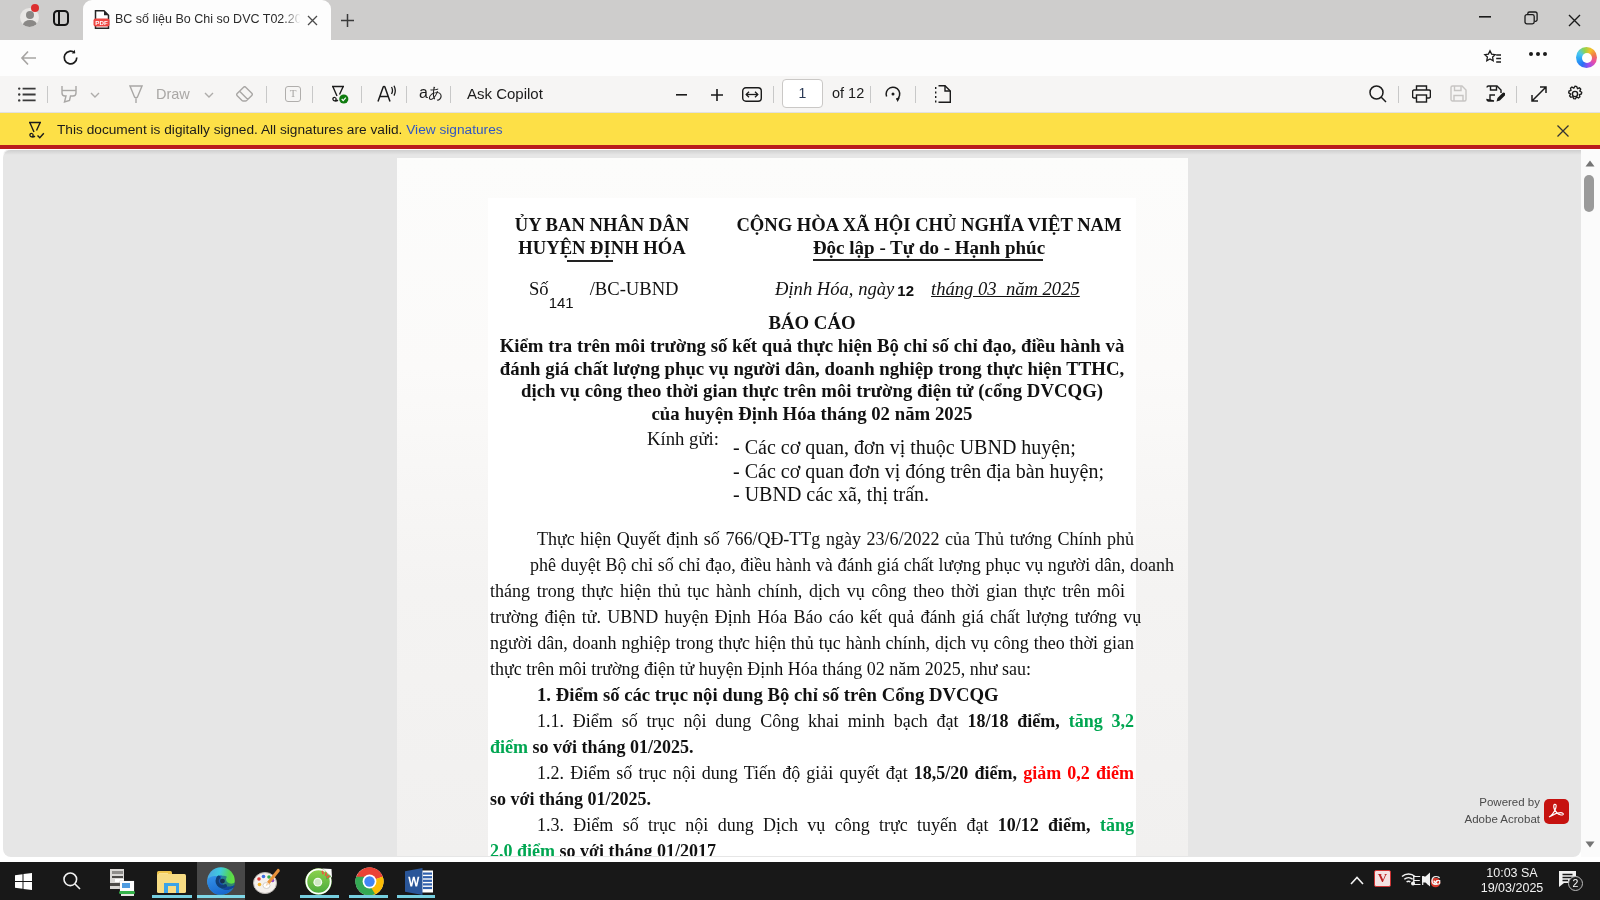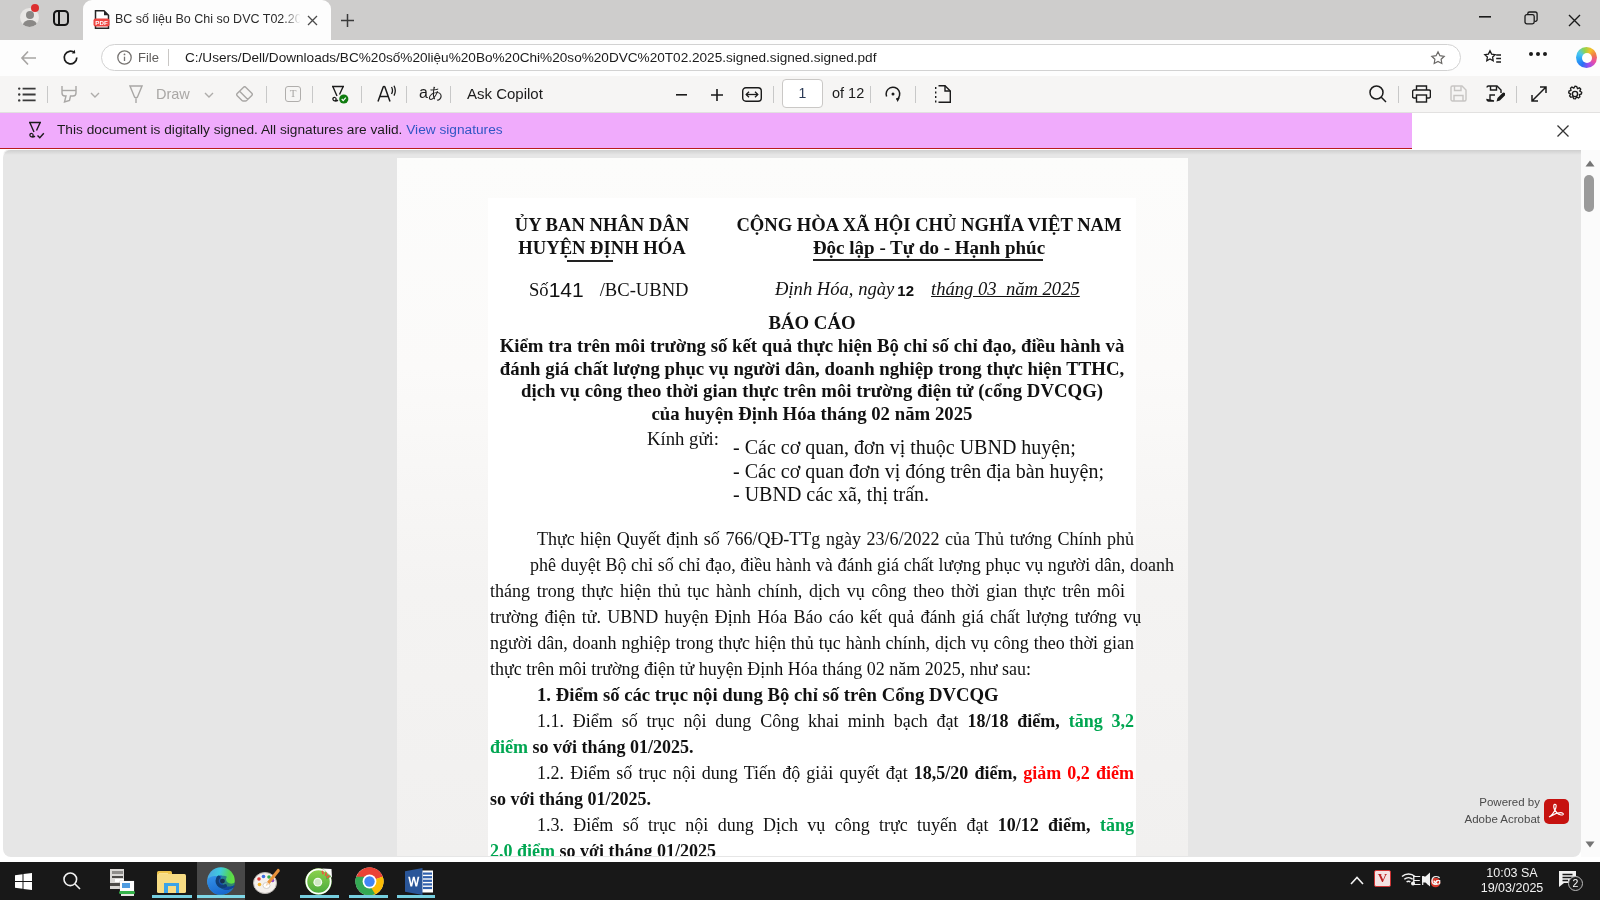--- a/index.html
+++ b/index.html
@@ -15,21 +15,21 @@
 
 
 #toolbar { left:0; top:40px; width:1600px; height:36px; background:#fdfdfd; }
 #addrbar { left:101px; top:4px; width:1360px; height:27px; background:#fff; border:1px solid #d2d2d2; border-radius:14px; }
 
 
 #pdfbar { left:0; top:76px; width:1600px; height:37px; background:#f6f5f4; border-bottom:1px solid #e2e1e0; }
 .sep { width:1px; height:17px; background:#c8c8c8; top:10px; }
 
 
-#notif { left:0; top:113px; width:1412px; height:36px; background:#f0abfc; border-bottom:1px solid #b91c1c; }
+#notif { left:0; top:113px; width:1600px; height:36px; background:#fde047; border-bottom:4px solid #b91c1c; }
 
 
 #contentwrap { left:0; top:149px; width:1325px; height:713px; background:#fff; }
 #grayarea { left:3px; top:1px; width:1578px; height:707px; background:#e6e6e6; border-radius:8px 0 8px 8px; }
 #grayshadow { left:3px; top:1px; width:1578px; height:5px; background:linear-gradient(rgba(0,0,0,0.10), rgba(0,0,0,0)); border-radius:8px 0 0 0; }
 #page { left:397px; top:9px; width:791px; height:698px; overflow:hidden; background:linear-gradient(180deg, #fcfcfb 0%, #fbfaf9 30%, #f4f3f2 62%, #f1f0ef 100%); }
 #textcol { left:91px; top:40px; width:648px; height:658px; background:#fff; }
 #scroll { left:1581px; top:1px; width:19px; height:707px; background:#fbfbfb; }
 #thumb { left:3px; top:25px; width:10px; height:37px; background:#9a9a9a; border-radius:5px; }
 
@@ -95,33 +95,20 @@
 </div>
 
 <div class="abs" id="toolbar">
   <svg class="abs" style="left:20px; top:10px;" width="17" height="16" viewBox="0 0 17 16">
       <path d="M8 1.5 L2 8 L8 14.5 M2 8 H16" stroke="#a7a5a3" stroke-width="1.7" fill="none"></path>
     </svg>
   <svg class="abs" style="left:62px; top:9px;" width="17" height="17" viewBox="0 0 17 17">
       <path d="M14.8 8.5 a6.3 6.3 0 1 1 -2.1 -4.7" stroke="#1b1b1b" stroke-width="1.7" fill="none"></path>
       <path d="M12.9 0.8 l0.3 3.4 -3.4 0.3 z" fill="#1b1b1b"></path>
     </svg>
-  <div class="abs" id="addrbar">
-    <svg class="abs" style="left:15px; top:5px;" width="15" height="15" viewBox="0 0 15 15">
-        <circle cx="7.5" cy="7.5" r="6.7" fill="none" stroke="#767371" stroke-width="1.3"></circle>
-        <path d="M7.5 6.7 V11" stroke="#767371" stroke-width="1.3"></path>
-        <circle cx="7.5" cy="4.4" r="0.9" fill="#767371"></circle>
-      </svg>
-    <div class="abs" style="left:36px; top:5px; font-size:13px; color:#5f5d5b;">File</div>
-    <div class="abs" style="left:66px; top:4px; width:1px; height:17px; background:#c9c7c5;"></div>
-    <div class="abs" style="left:83px; top:5px; font-size:13.6px; color:#1b1b1b; white-space:nowrap;">C:/Users/Dell/Downloads/BC%20số%20liệu%20Bo%20Chi%20so%20DVC%20T02.2025.signed.signed.signed.pdf</div>
-    <svg class="abs" style="left:1328px; top:5px;" width="16" height="16" viewBox="0 0 16 16">
-        <path d="M8 1.8 l1.9 3.9 4.3 0.6 -3.1 3 0.7 4.2 -3.8 -2 -3.8 2 0.7 -4.2 -3.1 -3 4.3 -0.6 z" fill="none" stroke="#6a6866" stroke-width="1.2"></path>
-      </svg>
-  </div>
   <svg class="abs" style="left:1483px; top:9px;" width="19" height="18" viewBox="0 0 19 18">
       <path d="M7 1.8 l1.6 3.3 3.6 0.5 -2.6 2.5 0.6 3.6 -3.2 -1.7 -3.2 1.7 0.6 -3.6 -2.6 -2.5 3.6 -0.5 z" fill="none" stroke="#1b1b1b" stroke-width="1.3"></path>
       <path d="M13.2 6 H18 M13.2 9.5 H18 M13.2 13 H18" stroke="#1b1b1b" stroke-width="1.3"></path>
     </svg>
   <div class="abs" style="left:1529px; top:12px; width:4px; height:4px; border-radius:50%; background:#1b1b1b;"></div>
   <div class="abs" style="left:1536px; top:12px; width:4px; height:4px; border-radius:50%; background:#1b1b1b;"></div>
   <div class="abs" style="left:1543px; top:12px; width:4px; height:4px; border-radius:50%; background:#1b1b1b;"></div>
 
   <div class="abs" style="left:1576px; top:7px; width:21px; height:21px; border-radius:50%; background:conic-gradient(from 210deg, #2a70f5, #2aa2f5, #49c8f0, #8ed44e, #f5c02a, #f0784d, #e84da8, #9a4df0, #2a70f5);"></div>
   <div class="abs" style="left:1581.5px; top:12.5px; width:10px; height:10px; border-radius:50%; background:#fff;"></div>
@@ -241,21 +228,21 @@
   <div class="abs" id="grayarea"></div>
   <div class="abs" id="grayshadow"></div>
   <div class="abs" id="page">
     <div class="abs" id="textcol"></div>
     <div class="doc">
 
       <div class="abs b" id="hdrL" style="left:105px; top:56px; width:200px; text-align:center; font-size:18.6px; line-height:22.5px;">ỦY BAN NHÂN DÂN<br>HUYỆN ĐỊNH HÓA</div>
       <div class="abs" style="left:170px; top:102px; width:46px; height:1.5px; background:#222;"></div>
       <div class="abs b" id="hdrR" style="left:332px; top:56px; width:400px; text-align:center; font-size:18.6px; line-height:22.5px;">CỘNG HÒA XÃ HỘI CHỦ NGHĨA VIỆT NAM<br><span style="font-size:19px;">Độc lập - Tự do - Hạnh phúc</span></div>
       <div class="abs" style="left:416px; top:101px; width:230px; height:1.5px; background:#222;"></div>
-      <div class="abs" id="soline" style="left:132px; top:119.5px; font-size:18.6px; line-height:22px;">Số<span style="font-family:'Liberation Sans'; font-size:21px; position:relative; top:1px;">141</span><span id="bcubnd" style="margin-left:16px;">/BC-UBND</span></div>
+      <div class="abs" id="soline" style="left:132px; top:119.5px; font-size:18.6px; line-height:22px;">Số<span style="font-family:'Liberation Sans'; font-size:15px; position:relative; top:13px;">141</span><span id="bcubnd" style="margin-left:16px;">/BC-UBND</span></div>
       <div class="abs i" id="dateline" style="left:378px; top:119.5px; font-size:18.6px; line-height:22px;">Định Hóa, ngày<span class="b" style="font-style:normal; font-family:'Liberation Sans'; font-size:15px; position:relative; top:1px; margin-left:3px;">12</span><span id="thang" style="margin-left:17px;text-decoration:underline;">tháng 03&nbsp; năm 2025</span></div>
 
       <div class="abs b" style="left:93px; top:154.4px; width:644px; text-align:center; font-size:18.8px; line-height:22.5px;">BÁO CÁO</div>
       <div class="abs b tl" style="top:177.4px;">Kiểm tra trên môi trường số kết quả thực hiện Bộ chỉ số chỉ đạo, điều hành và</div>
       <div class="abs b tl" style="top:199.9px;">đánh giá chất lượng phục vụ người dân, doanh nghiệp trong thực hiện TTHC,</div>
       <div class="abs b tl" style="top:222.4px;">dịch vụ công theo thời gian thực trên môi trường điện tử (cổng DVCQG)</div>
       <div class="abs b tl" style="top:244.9px;">của huyện Định Hóa tháng 02 năm 2025</div>
       <div class="abs" style="left:250px; top:269.4px; font-size:18.7px; line-height:23.5px;">Kính gửi:</div>
       <div class="abs" id="kglist" style="left:336px; top:278px; font-size:20px; line-height:23.5px;">- Các cơ quan, đơn vị thuộc UBND huyện;<br>- Các cơ quan đơn vị đóng trên địa bàn huyện;<br>- UBND các xã, thị trấn.</div>
 
@@ -264,21 +251,21 @@
       <div class="line" style="top:419.9px; word-spacing:2.23px;">tháng trong thực hiện thủ tục hành chính, dịch vụ công theo thời gian thực trên môi</div>
       <div class="line" style="top:445.9px; word-spacing:1.77px;">trường điện tử. UBND huyện Định Hóa Báo cáo kết quả đánh giá chất lượng tướng vụ</div>
       <div class="line" style="top:471.9px; word-spacing:0.41px;">người dân, doanh nghiệp trong thực hiện thủ tục hành chính, dịch vụ công theo thời gian</div>
       <div class="line lineL" style="top:497.9px;">thực trên môi trường điện tử huyện Định Hóa tháng 02 năm 2025, như sau:</div>
       <div class="line lineL b" style="top:523.9px; padding-left:47px; font-size:18.7px;">1. Điểm số các trục nội dung Bộ chỉ số trên Cổng DVCQG</div>
       <div class="line" style="top:549.9px; word-spacing:4.36px;"><span style="padding-left:47px;"></span>1.1. Điểm số trục nội dung Công khai minh bạch đạt <span class="b">18/18 điểm,</span> <span class="g">tăng 3,2</span></div>
       <div class="line lineL" style="top:575.9px;"><span class="g">điểm</span> <span class="b">so với tháng 01/2025.</span></div>
       <div class="line" style="top:601.9px; word-spacing:1.67px;"><span style="padding-left:47px;"></span>1.2. Điểm số trục nội dung Tiến độ giải quyết đạt <span class="b">18,5/20 điểm,</span> <span class="r">giảm 0,2 điểm</span></div>
       <div class="line lineL" style="top:627.9px;"><span class="b">so với tháng 01/2025.</span></div>
       <div class="line" style="top:653.9px; word-spacing:4.84px;"><span style="padding-left:47px;"></span>1.3. Điểm số trục nội dung Dịch vụ công trực tuyến đạt <span class="b">10/12 điểm,</span> <span class="g">tăng</span></div>
-      <div class="line lineL" style="top:679.9px;"><span class="g">2,0 điểm</span> <span class="b">so với tháng 01/2025</span></div>
+      <div class="line lineL" style="top:679.9px;"><span class="g">2,0 điểm</span> <span class="b">so với tháng 01/2017</span></div>
     </div>
   </div>
 
   <div class="abs" style="left:1380px; top:645px; width:160px; text-align:right; font-size:11.5px; color:#4a4a4a; line-height:17px;">Powered by<br>Adobe Acrobat</div>
   <div class="abs" style="left:1544px; top:650px; width:25px; height:25px; background:#c6120f; border-radius:5px;">
     <svg width="25" height="25" viewBox="0 0 25 25">
         <path d="M5 18 c2 -1 4.5 -4 6 -7 c0.8 -1.8 1.5 -4.5 0.8 -5.3 c-0.6 -0.7 -1.8 -0.4 -2 0.8 c-0.3 2 1.4 5.5 3.4 7.5 c1.6 1.6 4.6 2.6 5.8 1.6 c0.9 -0.8 -0.3 -1.9 -2.4 -1.9 c-2.6 0 -6.5 1.4 -9 3 z" fill="none" stroke="#fff" stroke-width="1.2"></path>
       </svg>
   </div>
   <div class="abs" id="scroll">

